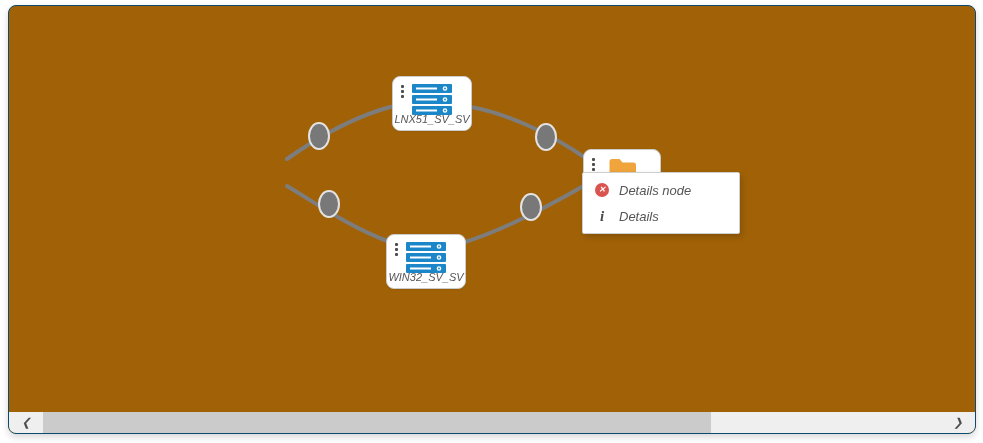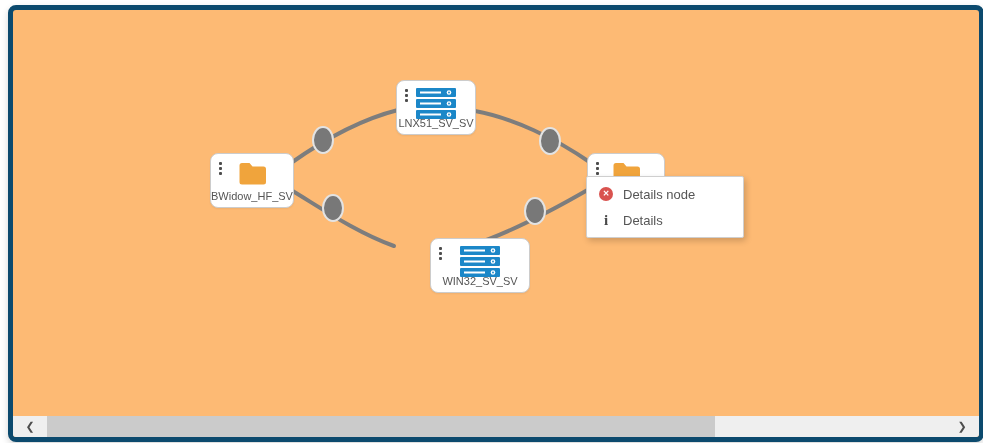--- a/index.html
+++ b/index.html
@@ -1,18 +1,18 @@
 <!DOCTYPE html>
 <html><head>
 <meta charset="utf-8">
 <style>
   html,body{margin:0;padding:0;background:#ffffff;width:983px;height:443px;
     font-family:"Liberation Sans",sans-serif;-webkit-font-smoothing:antialiased;}
-  .panel{position:absolute;left:8px;top:5px;width:966px;height:427px;background:#fdba74;
-    border:5px solid #0c4a6e;border-radius:8px;box-shadow:0 3px 7px rgba(0,0,0,0.16);overflow:hidden;}
+  .panel{position:absolute;left:8px;top:5px;width:966px;height:427px;background:#a16207;
+    border:1px solid #0c4a6e;border-radius:8px;box-shadow:0 3px 7px rgba(0,0,0,0.16);overflow:hidden;font-style:italic;}
   .edges{position:absolute;left:0;top:0;}
   
   .node{position:absolute;height:55px;background:#ffffff;border:1px solid #cccccc;border-radius:8px;
     box-shadow:0 1px 2px rgba(0,0,0,0.06);box-sizing:border-box;cursor:pointer;}
   .node-menu{position:absolute;left:7px;top:7px;display:flex;flex-direction:column;gap:2px;padding:1px;cursor:pointer;}
   .node-menu i{display:block;width:3px;height:3px;background:#4d4d4d;border-radius:1px;}
   .node-icon{position:absolute;left:0;right:0;top:7px;display:flex;justify-content:center;}
   .node-label{position:absolute;left:0;right:0;bottom:5px;text-align:center;font-size:11px;color:#555555;
     white-space:nowrap;overflow:hidden;}
   
@@ -71,35 +71,22 @@
             <rect x="0" y="22" width="40" height="9" rx="1" fill="#1b87c8"></rect>
             <rect x="4" y="25.5" width="21" height="2" fill="#ffffff"></rect>
             <circle cx="33" cy="26.5" r="2.3" fill="#ffffff"></circle>
             <circle cx="33" cy="26.5" r="0.9" fill="#1b87c8"></circle>
           </g>
       </svg>
     </div>
     <div class="node-label">LNX51_SV_SV</div>
   </div>
 
-  <div class="node" style="left:197px;top:143px;width:84px;">
-    <div class="node-menu">
-        <i></i>
-        <i></i>
-        <i></i>
-      </div>
-    <div class="node-icon">
-      <svg width="31" height="24" viewBox="0 0 31 24">
-        <path d="M2.5 4.5 q0 -2.5 2.5 -2.5 h7.5 l3 3.5 h11 q2.5 0 2.5 2.5 v13 q0 2.5 -2.5 2.5 h-21.5 q-2.5 0 -2.5 -2.5 Z" fill="#f0a43c"></path>
-      </svg>
-    </div>
-    <div class="node-label">BWidow_HF_SV</div>
-  </div>
 
-  <div class="node" style="left:377px;top:228px;width:100px;margin-left:40px;">
+  <div class="node" style="left:377px;top:228px;width:80px;">
     <div class="node-menu">
         <i></i>
         <i></i>
         <i></i>
       </div>
     <div class="node-icon">
       <svg width="40" height="31" viewBox="0 0 40 31">
         <g>
             <rect x="0" y="0" width="40" height="9" rx="1" fill="#1b87c8"></rect>
             <rect x="4" y="3.5" width="21" height="2" fill="#ffffff"></rect>

